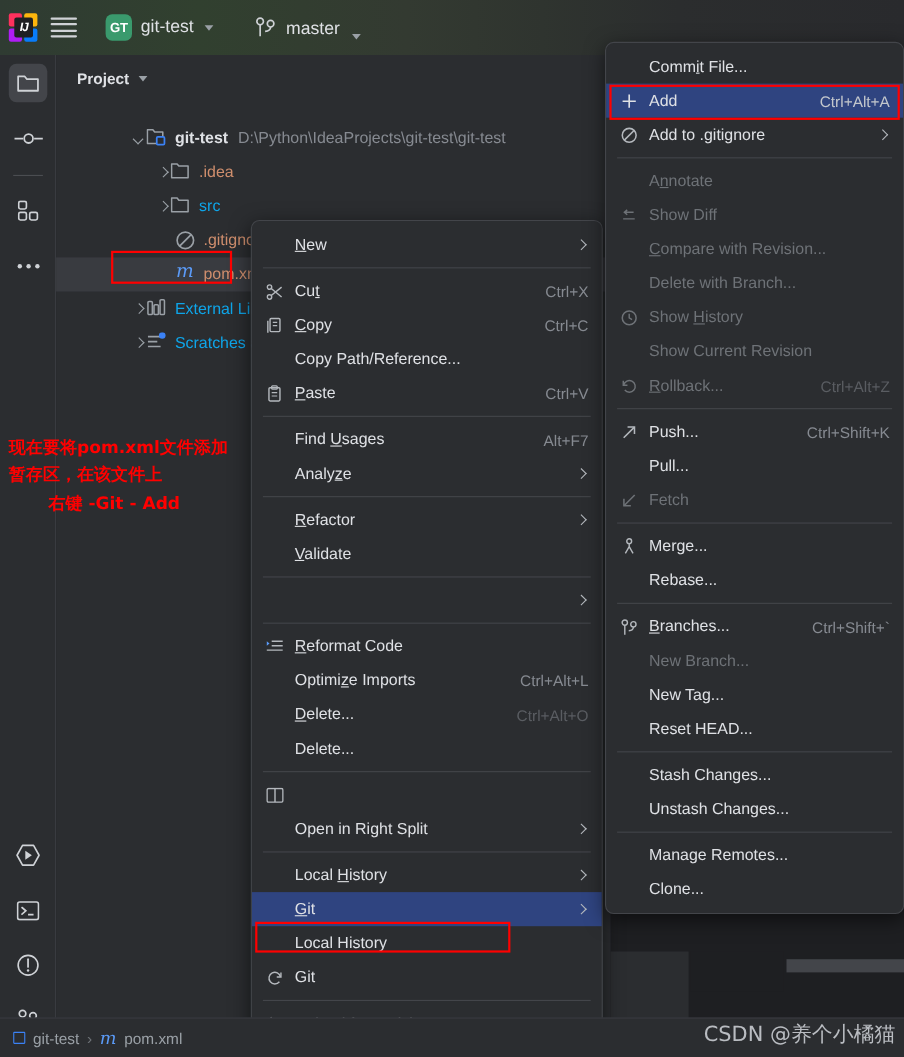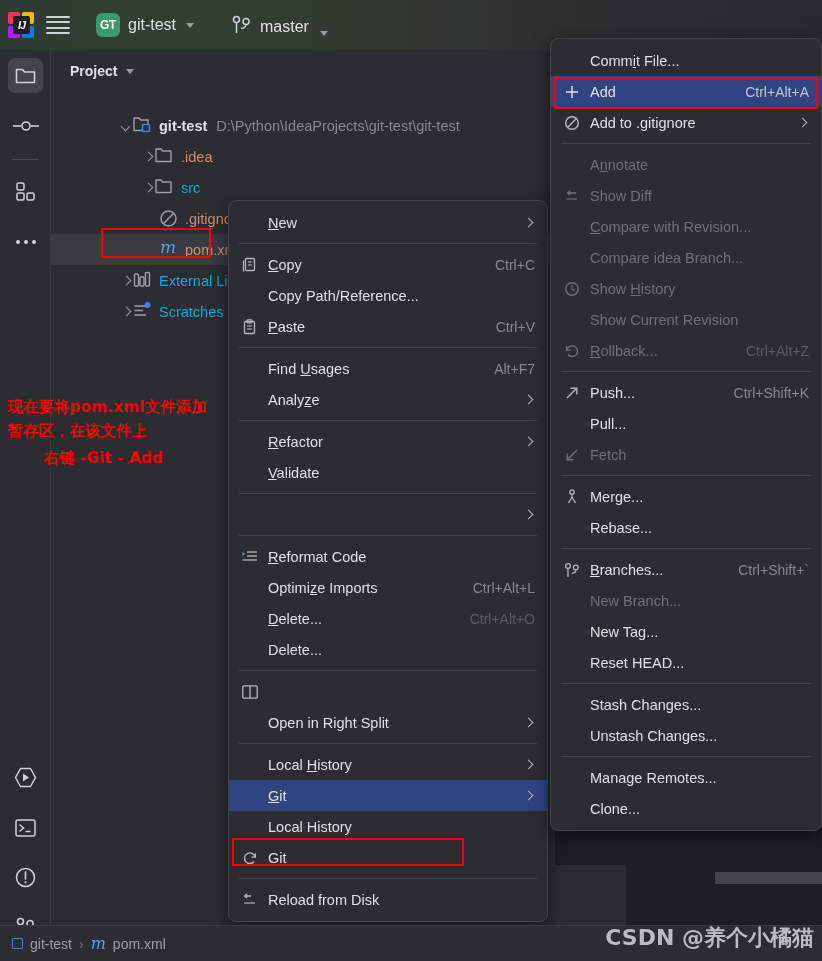--- a/index.html
+++ b/index.html
@@ -200,24 +200,23 @@
     background:#2b2d30; border-top:1px solid #393b40;
     display:flex; align-items:center; box-sizing:border-box;
     padding-left:12px; gap:7px; font-size:14px; color:#9aa0a6;
   }
   .sb-sq { width:11px;height:11px;border:1.6px solid #3b82f6; box-sizing:border-box; border-radius:1px;}
   .sb-sep { color:#6e7277; }
   .m-glyph { color:#5b9bf8; font-style:italic; font-size:16px; font-family:"DejaVu Serif",serif; }
 
   .watermark {
     position:absolute; right:8px; bottom:8px;
-    color:#b9bcc1; font-size:22px; z-index:60;
+    color:#b9bcc1; font-size:19px; z-index:60;
     font-family:"DejaVu Sans","Liberation Sans",sans-serif;
     white-space:nowrap;
-    font-weight:bold;
   }
   .breadcrumb-bg {
     position:absolute; color:#7a7f86; font-size:15px; white-space:nowrap;
   }
 </style>
 </head>
 <body>
 
 <div id="app">
 
@@ -414,20 +413,32 @@
 
   <div class="menu" style="left:228px; top:200px; width:320px;">
 
     <div class="mi">
       <span class="mi-icon"></span>
       <span class="mi-label"><u>N</u>ew</span>
       <span class="mi-arrow"></span>
     </div>
     <div class="msep"></div>
 
+    <div class="mi">
+      <span class="mi-icon">
+        <svg width="16" height="15" viewBox="0 0 16 15" style="margin-top:2px;">
+          <circle cx="3" cy="3" r="2" fill="none" stroke="#b4b8bd" stroke-width="1.3"></circle>
+          <circle cx="3" cy="12" r="2" fill="none" stroke="#b4b8bd" stroke-width="1.3"></circle>
+          <line x1="4.6" y1="4.3" x2="14" y2="12" stroke="#b4b8bd" stroke-width="1.3"></line>
+          <line x1="4.6" y1="10.7" x2="14" y2="3" stroke="#b4b8bd" stroke-width="1.3"></line>
+        </svg>
+      </span>
+      <span class="mi-label">Cu<u>t</u></span>
+      <span class="mi-short">Ctrl+X</span>
+    </div>
 
     <div class="mi">
       <span class="mi-icon">
         <svg width="15" height="16" viewBox="0 0 15 16" style="margin-top:1px;">
           <rect x="3.5" y="1.5" width="9" height="12" rx="1" fill="none" stroke="#b4b8bd" stroke-width="1.3"></rect>
           <line x1="1.5" y1="3.5" x2="1.5" y2="14.5" stroke="#b4b8bd" stroke-width="1.3"></line>
           <line x1="6" y1="5" x2="10" y2="5" stroke="#b4b8bd" stroke-width="1.1"></line>
           <line x1="6" y1="8" x2="10" y2="8" stroke="#b4b8bd" stroke-width="1.1"></line>
         </svg>
       </span>
@@ -622,21 +633,21 @@
       <span class="mi-label">Show Diff</span>
     </div>
 
     <div class="mi disabled">
       <span class="mi-icon"></span>
       <span class="mi-label"><u>C</u>ompare with Revision...</span>
     </div>
 
     <div class="mi disabled">
       <span class="mi-icon"></span>
-      <span class="mi-label">Compare idea Branch...</span>
+      <span class="mi-label">Delete with Branch...</span>
     </div>
 
     <div class="mi disabled">
       <span class="mi-icon">
         <svg width="16" height="16" viewBox="0 0 16 16" style="margin-top:1px;">
           <circle cx="8" cy="8" r="6.3" fill="none" stroke="#6e7277" stroke-width="1.4"></circle>
           <path d="M8 4.3 L8 8 L10.6 9.6" fill="none" stroke="#6e7277" stroke-width="1.3"></path>
         </svg>
       </span>
       <span class="mi-label">Show <u>H</u>istory</span>

